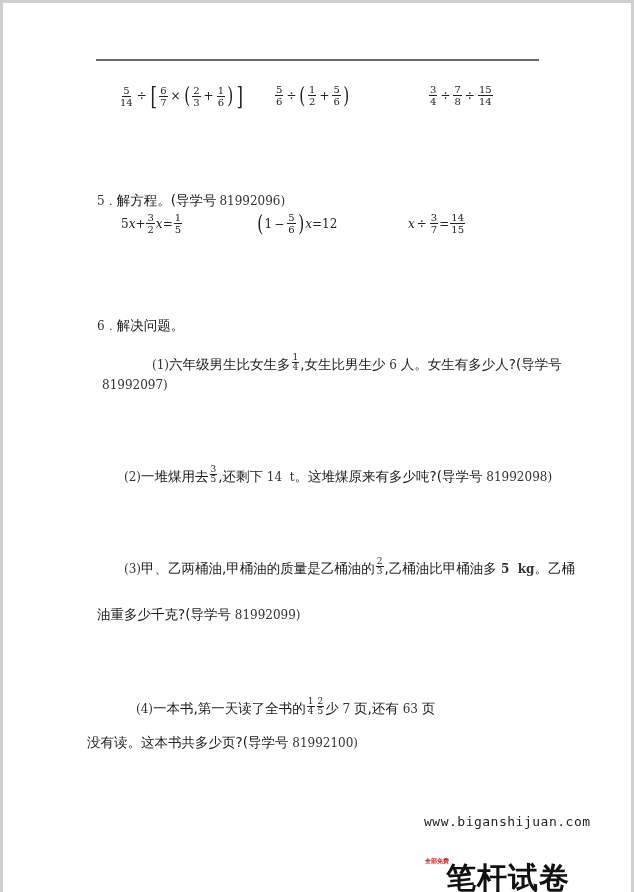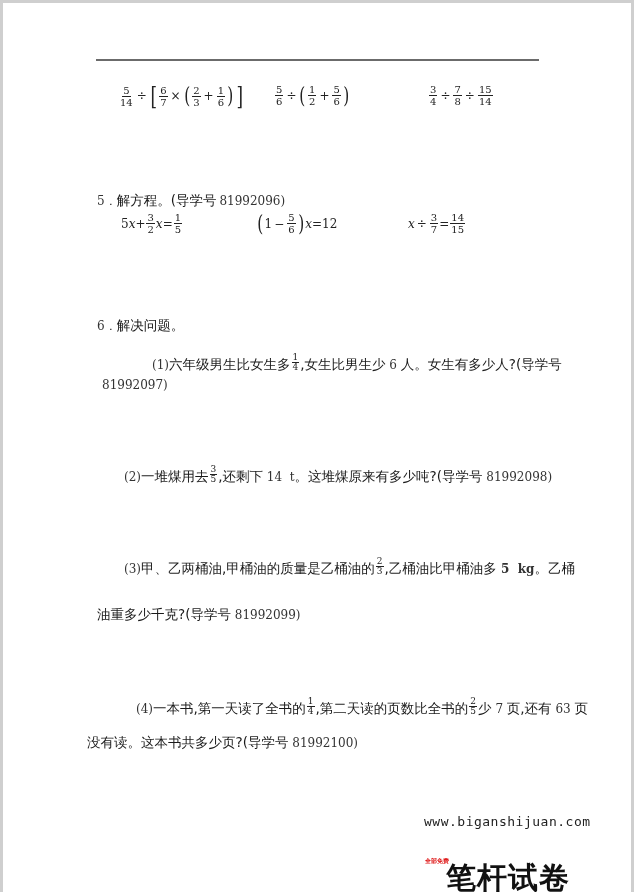--- a/index.html
+++ b/index.html
@@ -177,21 +177,21 @@
     </span><span>,乙桶油比甲桶油多</span><span class="num" style="white-space:pre;font-weight:bold;"> 5  kg</span><span>。乙桶</span>
 </div>
 <div class="abs cn" style="left:97px; top:606px;">
   <span>油重多少千克?(导学号</span><span class="num"> 81992099)</span>
 </div>
 
 <div class="abs cn" style="left:124px; top:699px;margin-left:12px;">
   <span class="num">(4)</span><span>一本书,第一天读了全书的</span><span class="sfrac">
       <span class="n">1</span>
       <span class="d">4</span>
-    </span><span>,第二天读的页数比全书的</span><span class="sfrac">
+    </span><span class="sfrac">
       <span class="n">2</span>
       <span class="d">5</span>
     </span><span>少</span><span class="num"> 7 </span><span>页,还有</span><span class="num"> 63 </span><span>页</span>
 </div>
 <div class="abs cn" style="left:87px; top:734px;">
   <span>没有读。这本书共多少页?(导学号</span><span class="num"> 81992100)</span>
 </div>
 
 <div class="logo-main">笔杆试卷</div>
 <div class="logo-free">全部免费</div>

